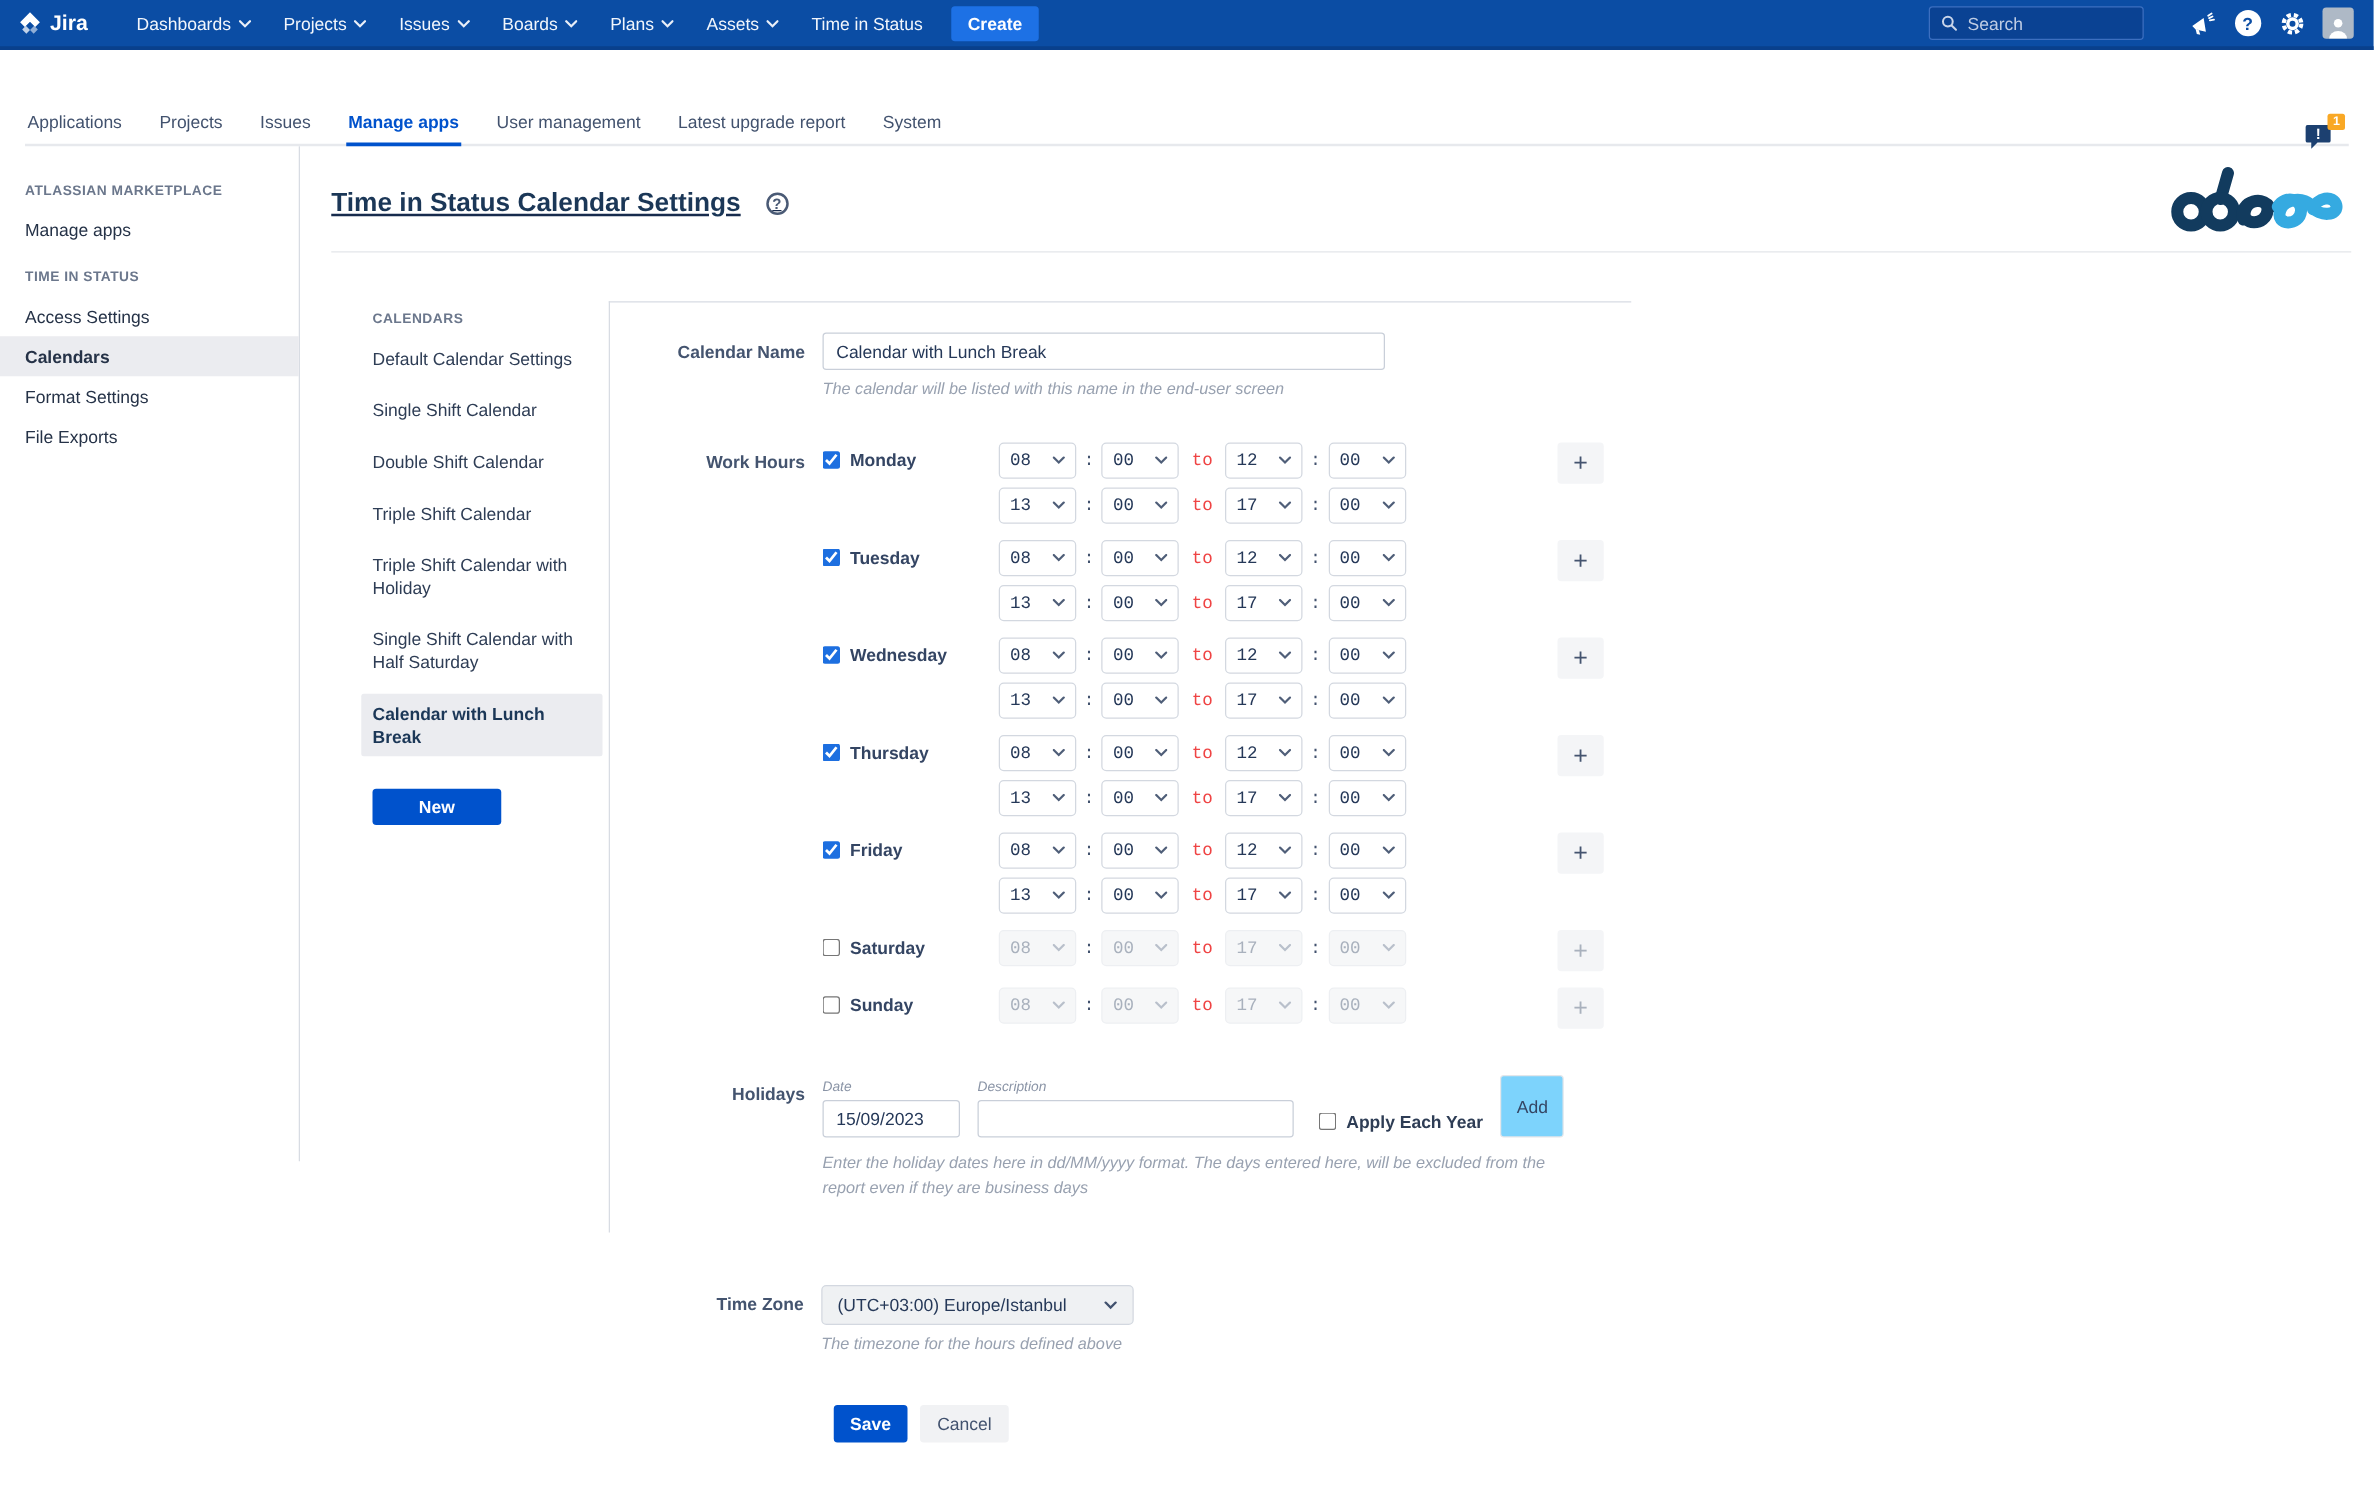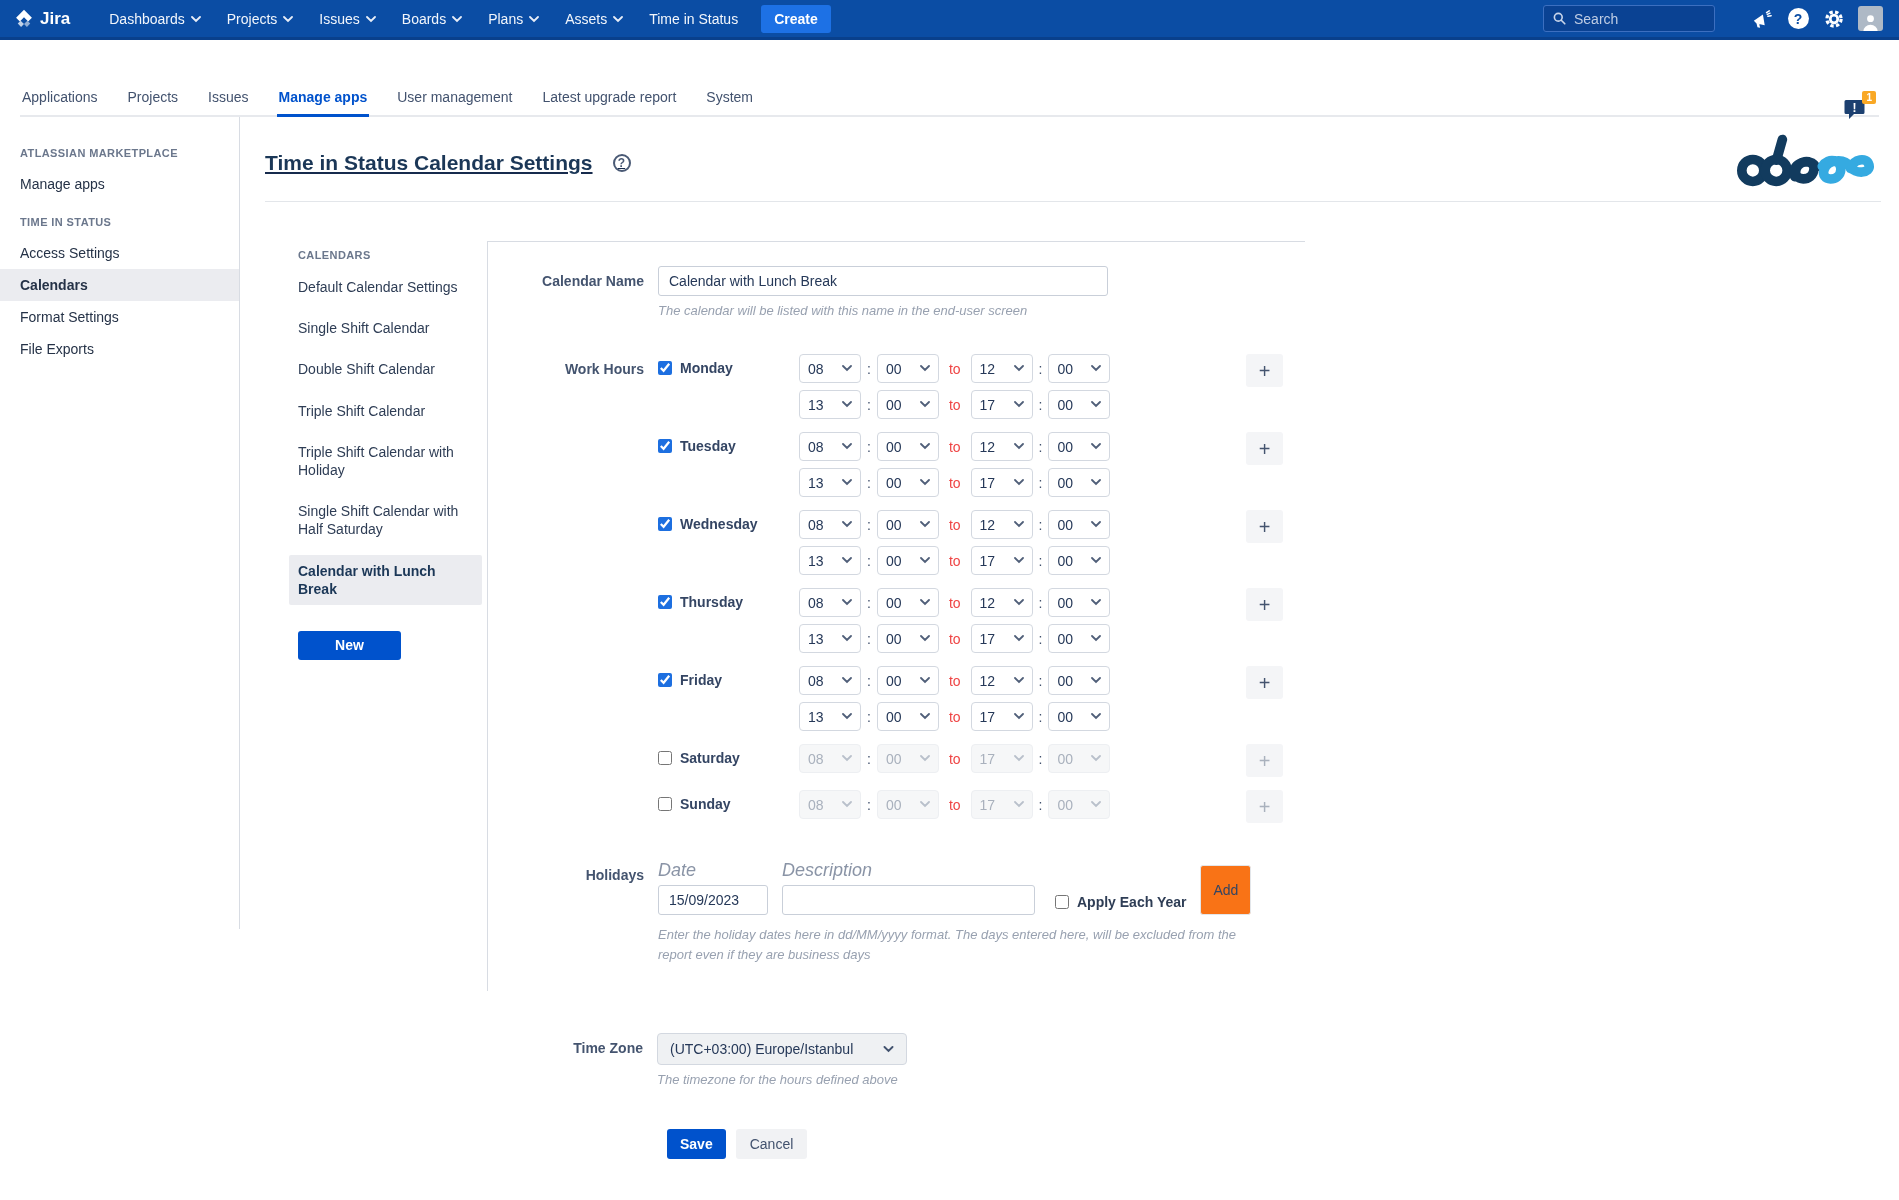--- a/index.html
+++ b/index.html
@@ -77,46 +77,46 @@
     font-family: inherit; font-size: 14px; color: #253858; background: #fff;
   }
   .cal-name-input { width: 450px; }
   
   .work-hours { margin-top: 36px; }
   .day-row { display: flex; align-items: flex-start; margin-bottom: 13px; }
   .chk-wrap { display: flex; align-items: center; gap: 8px; width: 141px; flex: 0 0 141px; padding-top: 6px; cursor: pointer; }
   .chk-wrap input { width: 14px; height: 14px; accent-color: #1D6FE0; cursor: pointer; }
   .day-name { font-size: 14px; font-weight: 600; color: #344563; }
   .ranges { display: flex; flex-direction: column; gap: 7px; }
-  .range-row { display: flex; align-items: center; }
+  .range-row { display: flex; align-items: center; font-family: Liberation Mono, monospace; }
   .select {
     width: 62px; height: 29px; border: 1px solid #D3D8E0; border-radius: 4px; background: #fff;
     display: flex; align-items: center; justify-content: space-between; padding: 0 8px;
     font-size: 14px; color: #253858; cursor: pointer;
   }
   .select.dis { background: #F6F7F8; border-color: #EDEFF2; color: #A9B1BD; cursor: default; }
   .select.dis svg path { stroke: #B9C0CB; }
   .sep { margin: 0 6px; color: #42526E; font-size: 14px; }
   .to { margin: 0 10px; color: #ef4444; font-size: 14px; text-align: center; }
   .plus-btn {
     margin-left: auto; margin-right: 22px; width: 37px; height: 33px; background: #F4F5F7;
     border: none; border-radius: 3px; font-size: 20px; color: #44546F; cursor: pointer; font-family: inherit; line-height: 1;
   }
   .plus-btn.dis { color: #A9B1BD; cursor: default; }
   
   .holidays { margin-top: 24px; }
-  .hol-minilabel { font-style: italic; font-size: 18px; color: #8A94A6; margin-bottom: 4px; }
+  .hol-minilabel { font-style: italic; font-size: 11px; color: #8A94A6; margin-bottom: 4px; }
   .hol-inputs { display: flex; align-items: center; gap: 14px; }
   .date-input { width: 110px; }
   .desc-input { width: 253px; }
   .hol-col { display: flex; flex-direction: column; }
   .apply-wrap { display: flex; align-items: center; gap: 8px; margin-left: 6px; cursor: pointer; }
   .apply-wrap input { width: 14px; height: 14px; accent-color: #1D6FE0; cursor: pointer; }
   .apply-label { font-size: 14px; font-weight: 600; color: #2E3D55; }
-  .add-btn { background: #f97316; border: 1px solid #E3E6EA; border-radius: 3px; padding: 16px 12px; font-family: inherit; font-size: 14px; color: #344563; cursor: pointer; }
+  .add-btn { background: #7dd3fc; border: 1px solid #E3E6EA; border-radius: 3px; padding: 16px 12px; font-family: inherit; font-size: 14px; color: #344563; cursor: pointer; }
   .hol-help { font-style: italic; font-size: 13px; color: #98A1B0; margin-top: 10px; max-width: 605px; line-height: 1.55; }
   
   .form-footer { margin-top: 42px; }
   .tz-select {
     width: 250px; height: 32px; background: #EFF1F3; border: 1px solid #D3D8E0; border-radius: 4px;
     display: flex; align-items: center; justify-content: space-between; padding: 0 12px;
     font-size: 14px; color: #253858; cursor: pointer;
   }
   .btn-row { margin-top: 42px; display: flex; gap: 10px; }
   .save-btn { background: #0052CC; color: #fff; border: none; border-radius: 3px; padding: 7px 13px; font-family: inherit; font-size: 14px; font-weight: bold; cursor: pointer; }

